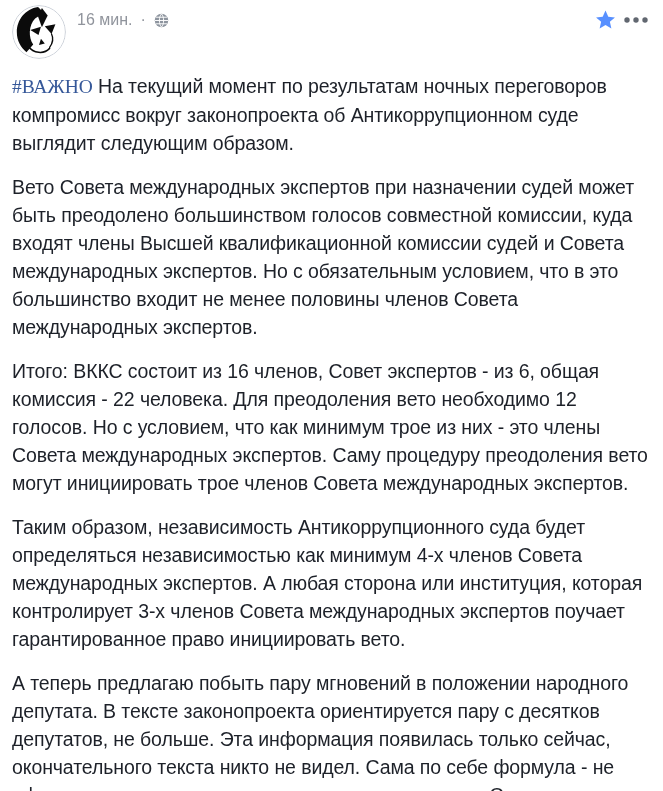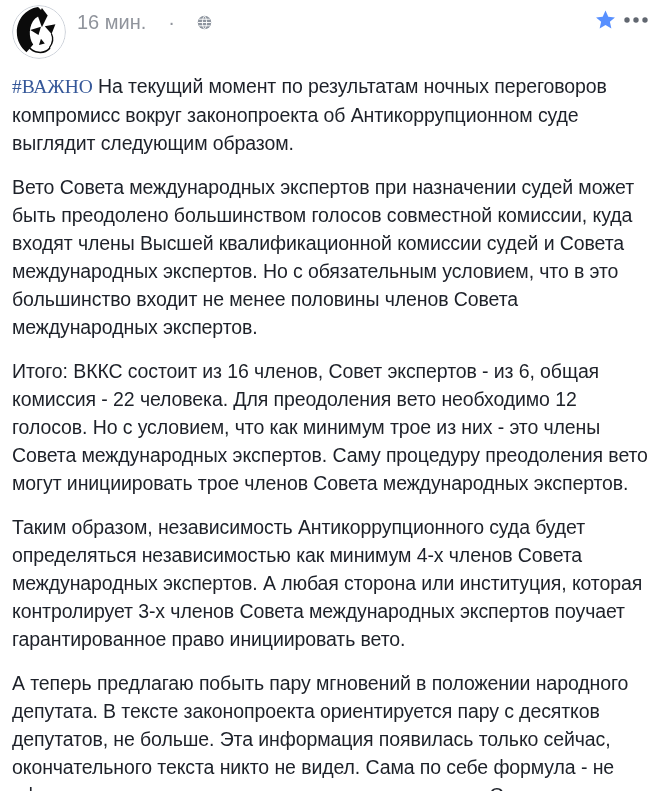--- a/index.html
+++ b/index.html
@@ -38,24 +38,24 @@
     color: #365899;
     font-weight: bold;
     font-size: 20px;
     line-height: 1.25;
     text-decoration: none;
     cursor: pointer;
   }
   .meta-row {
     margin-top: 3px;
     color: #90949c;
-    font-size: 20px;
+    font-size: 16px;
     display: flex;
     align-items: center;
-    gap: 22px;
+    gap: 8px;
   }
   .meta-timestamp { cursor: pointer; }
   .globe-icon svg { display: block; width: 15px; height: 15px; }
   .header-actions {
     position: absolute;
     top: 9px;
     right: 14px;
     display: flex;
     align-items: center;
     gap: 7px;

